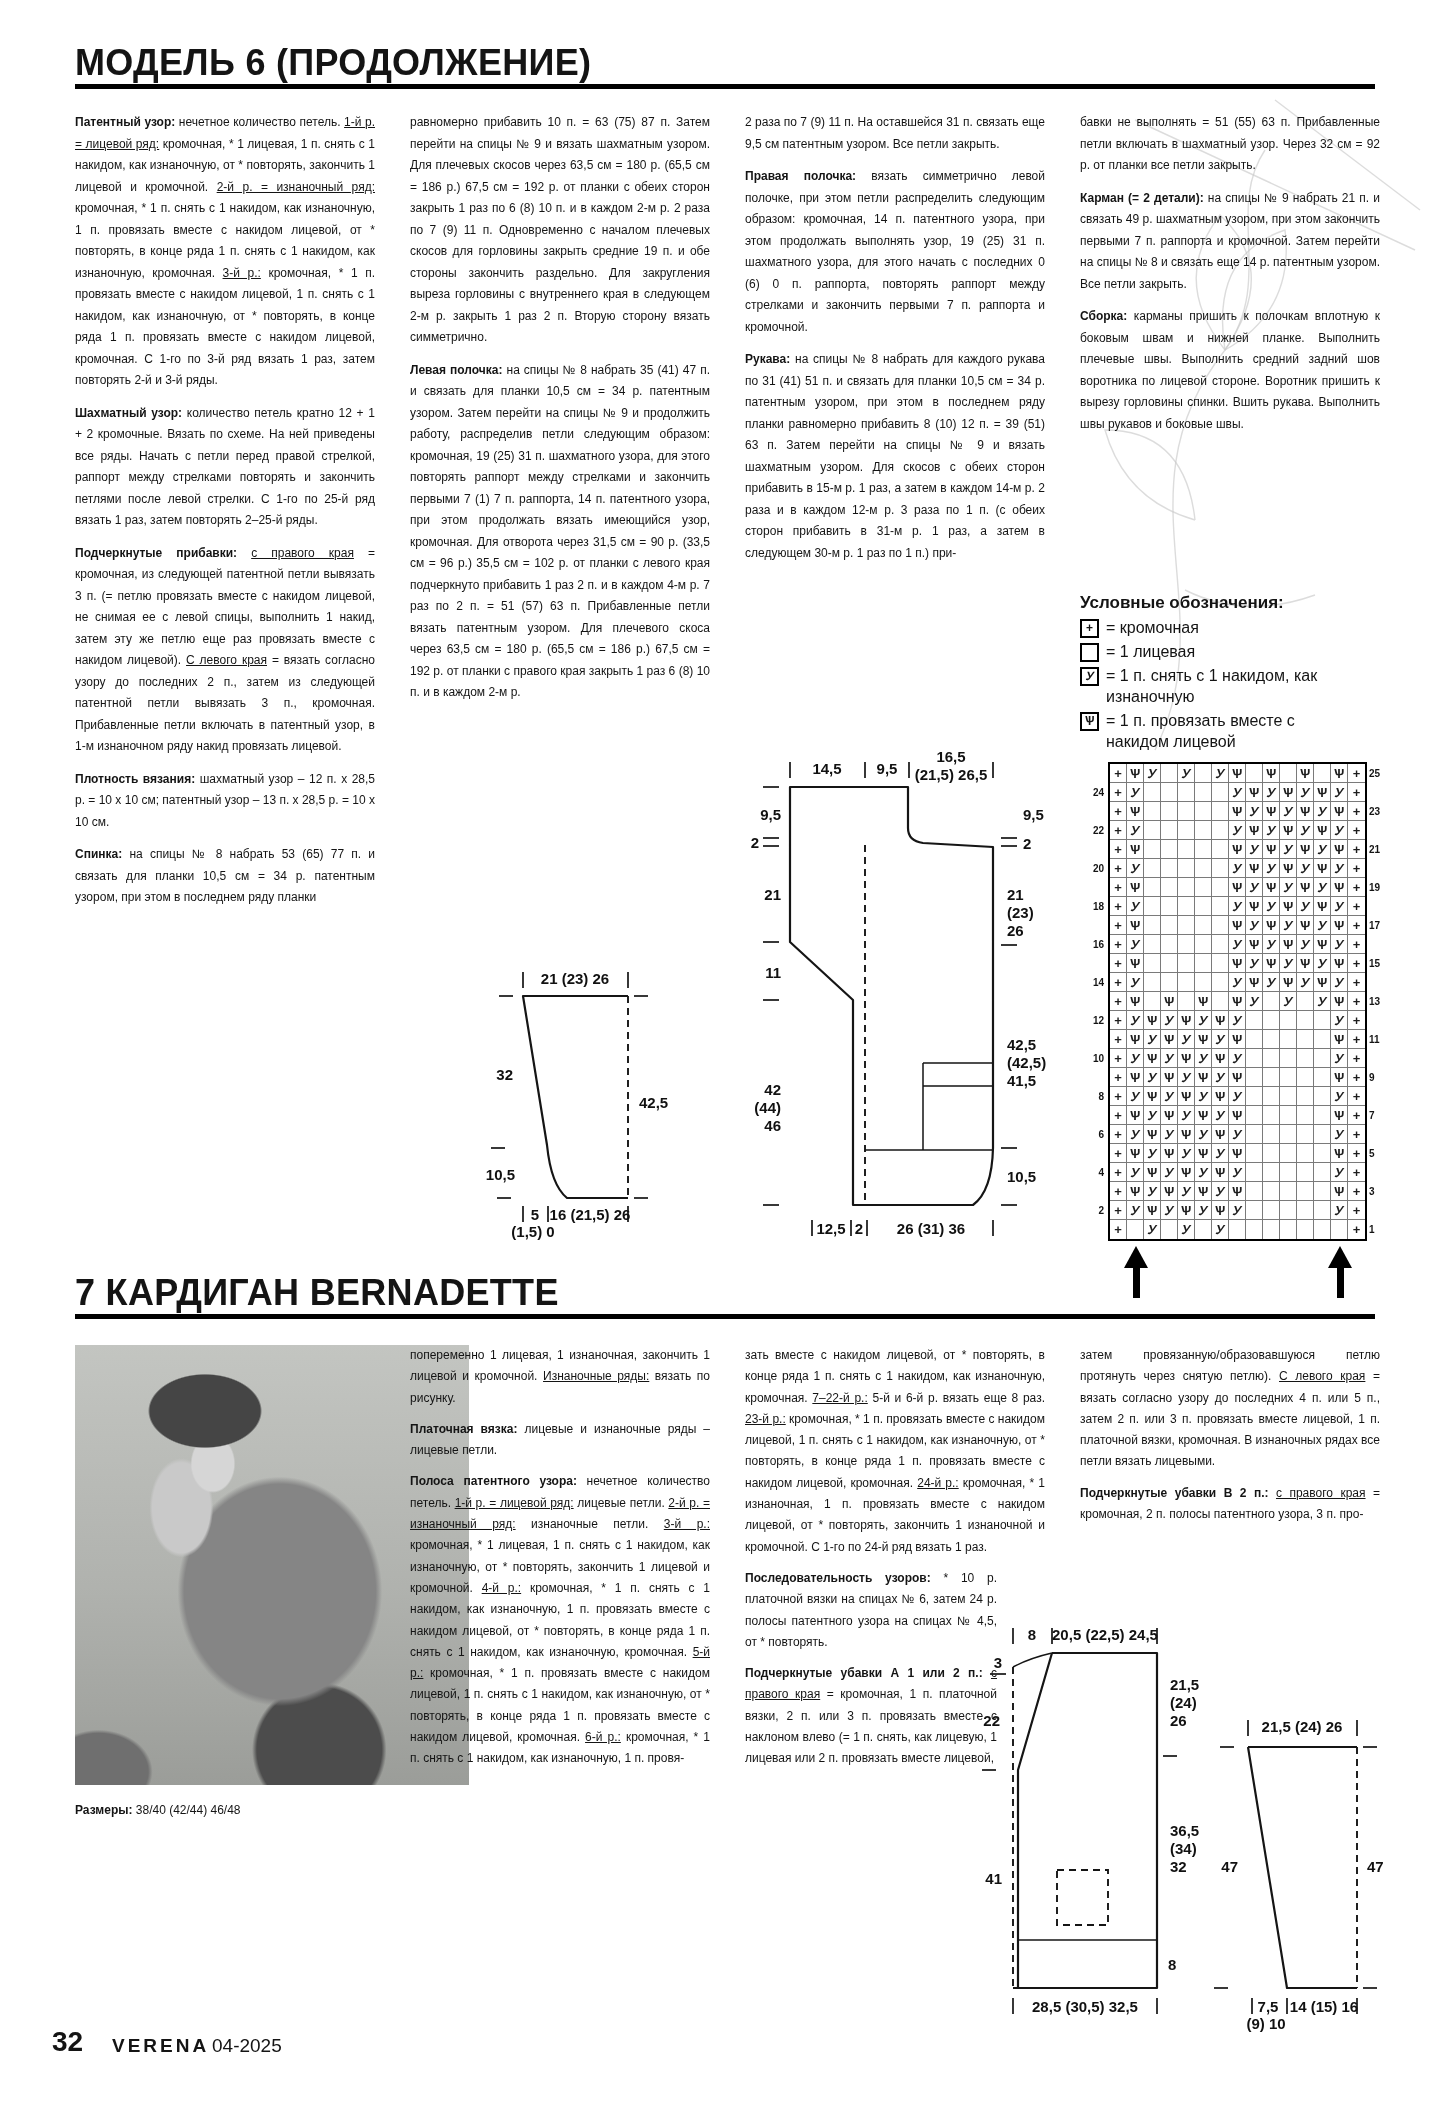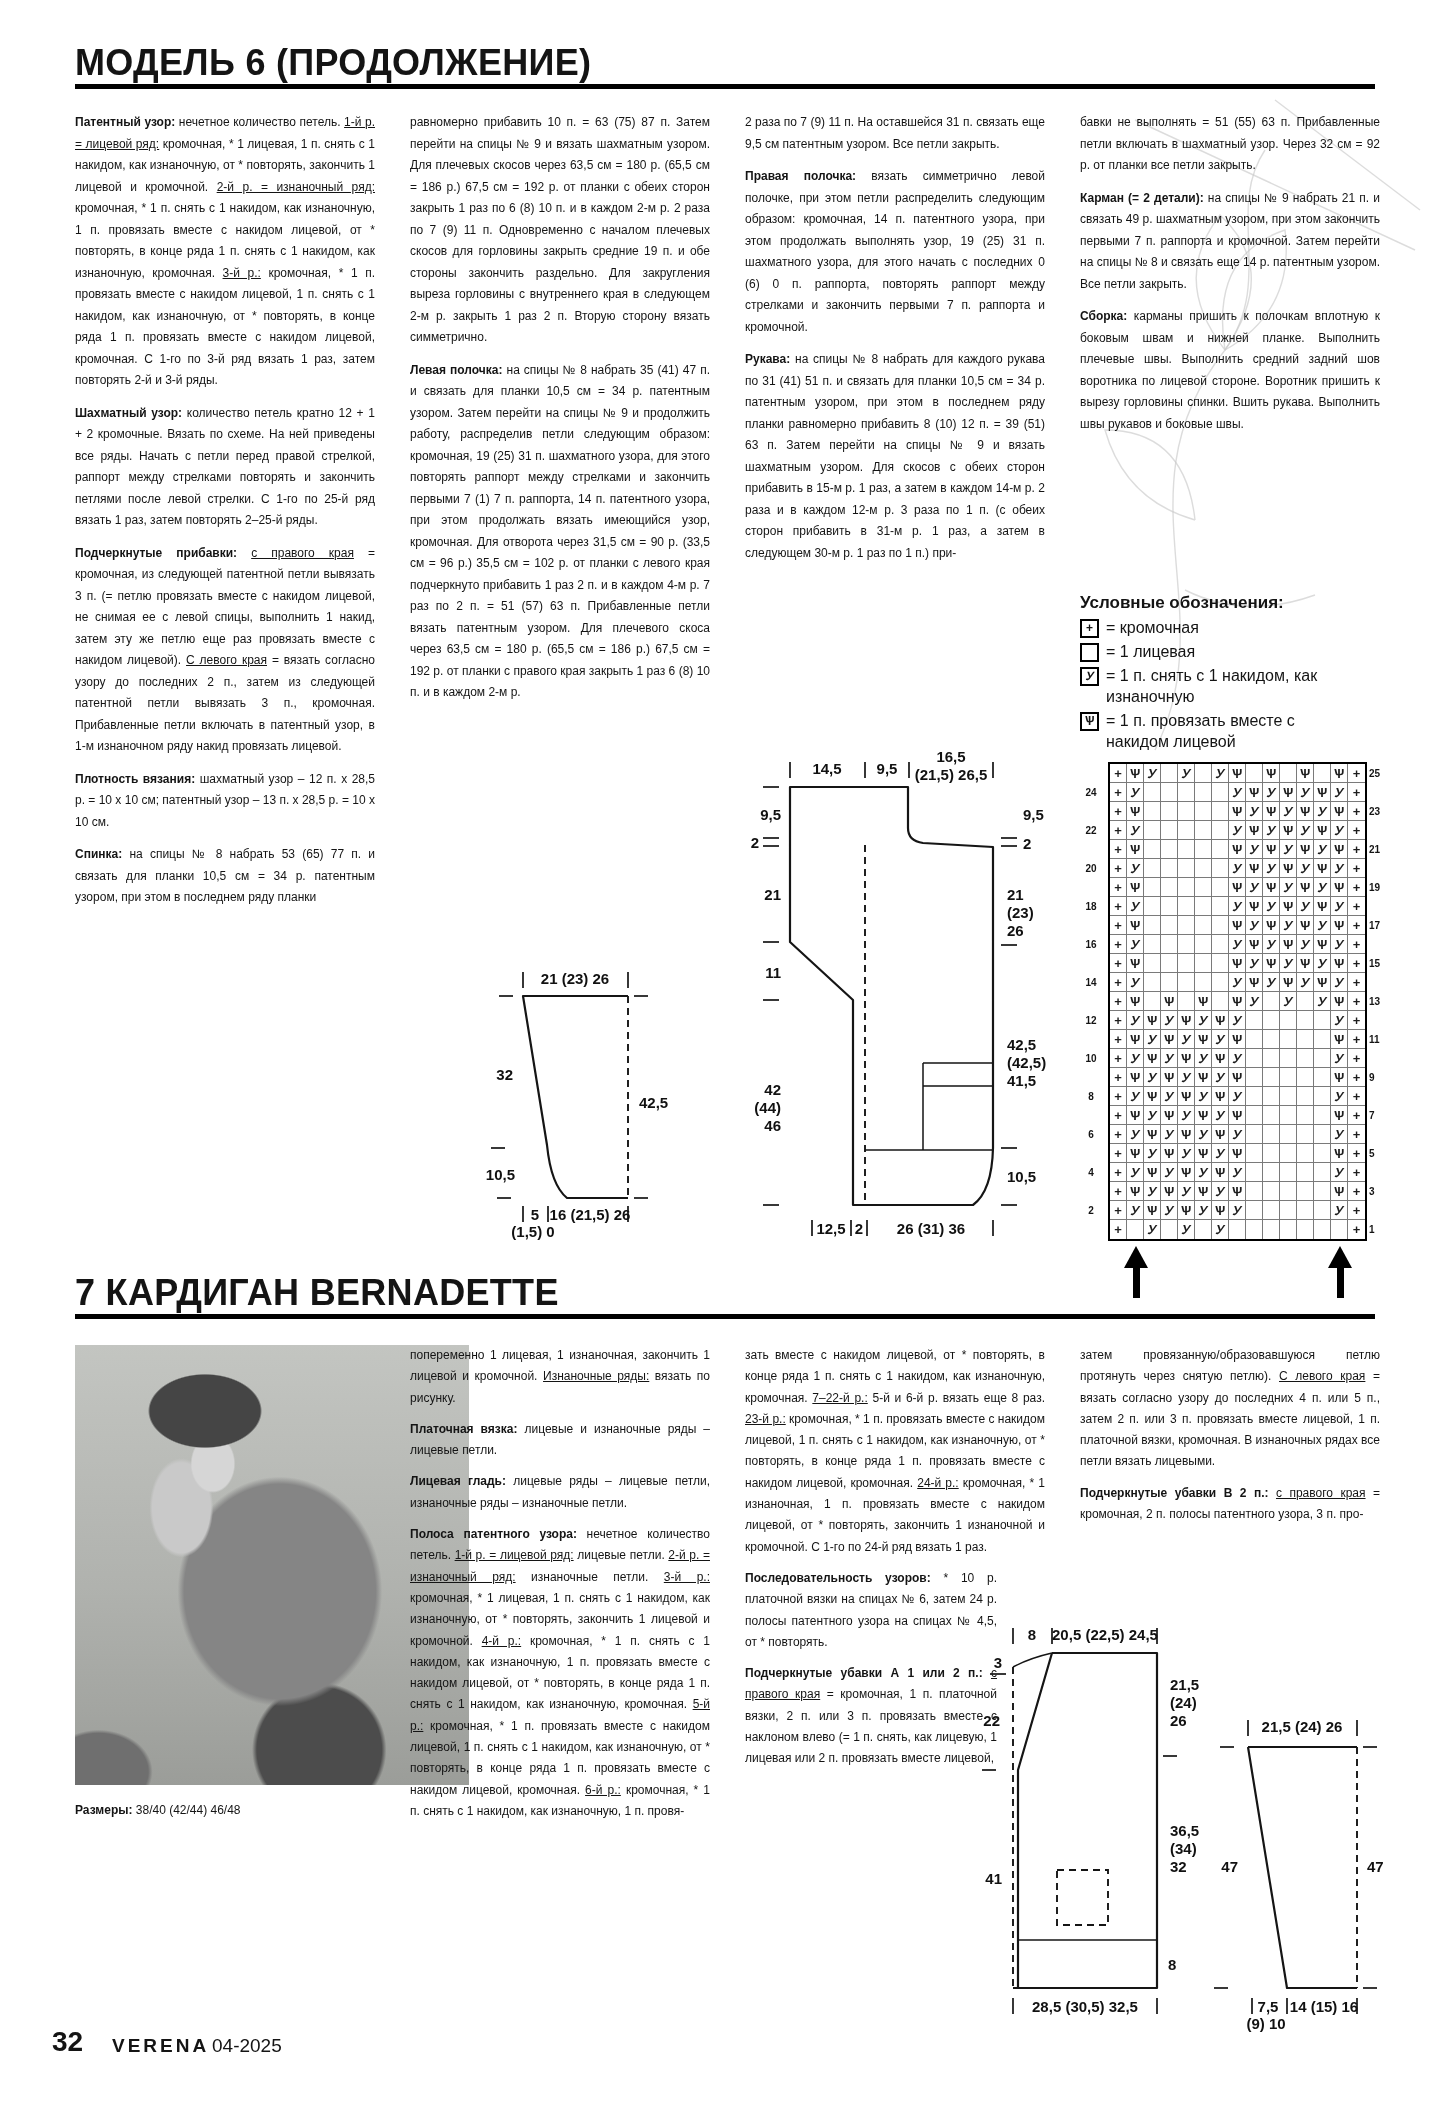--- a/index.html
+++ b/index.html
@@ -24,21 +24,21 @@
   
   .cgrid{position:absolute;left:1108px;top:762px;display:grid;grid-template-columns:repeat(15,17px);
          grid-auto-rows:19px;border:2.5px solid #000;background:#fff}
   .ccell{border-right:1px solid #7a7a7a;border-bottom:1px solid #7a7a7a;display:flex;align-items:center;
          justify-content:center;font-size:13px;font-weight:700;color:#1d1d1d;overflow:hidden}
   .ccell.lastc{border-right:none}
   .ccell.lastr{border-bottom:none}
   .sy-u{display:inline-block;transform:skewX(-14deg)}
   .sy-p{font-size:13px}
   .cnumcol{position:absolute;width:26px;font-size:10px;font-weight:700;top:764px}
-  .cnumcol.left{left:1078px;text-align:center}
+  .cnumcol.left{left:1078px;text-align:right}
   .cnumcol.right{left:1369px;text-align:left}
   .cnum{height:19px;line-height:19px}
   .arrowv{position:absolute;top:1246px;width:24px;height:54px}
   .arrowv .tri{width:0;height:0;border-left:12px solid transparent;border-right:12px solid transparent;
                border-bottom:22px solid #000;margin:0 auto}
   .arrowv .stem{width:7px;height:30px;background:#000;margin:0 auto}
   
   svg{position:absolute}
   svg text{font-family:"Liberation Sans",sans-serif;font-size:15px;font-weight:700;fill:#111}
   .outline{fill:none;stroke:#151515;stroke-width:2.2;stroke-linejoin:round}
@@ -1128,21 +1128,20 @@
 <div class="rule" style="left:75px;top:1314px;width:1300px"></div>
 
 <div class="photo"></div>
 
 <div class="col" style="left:75px;top:1800px">
     <p class="para"><span class="b">Размеры: </span><span>38/40 (42/44) 46/48</span></p>
   </div>
 <div class="col tight" style="left:410px;top:1345px">
     <p class="para"><span>попеременно 1 лицевая, 1 изнаночная, закончить 1 лицевой и кромочной. </span><span class="u">Изнаночные ряды:</span><span> вязать по рисунку.</span></p>
     <p class="para"><span class="b">Платочная вязка: </span><span>лицевые и изнаночные ряды – лицевые петли.</span></p>
-    <p class="para"><span class="b">Лицевая гладь: </span><span>лицевые ряды – лицевые петли, изнаночные ряды – изнаночные петли.</span></p>
     <p class="para"><span class="b">Полоса патентного узора: </span><span>нечетное количество петель. </span><span class="u">1-й р. = лицевой ряд:</span><span> лицевые петли. </span><span class="u">2-й р. = изнаночный ряд:</span><span> изнаночные петли. </span><span class="u">3-й р.:</span><span> кромочная, * 1 лицевая, 1 п. снять с 1 накидом, как изнаночную, от * повторять, закончить 1 лицевой и кромочной. </span><span class="u">4-й р.:</span><span> кромочная, * 1 п. снять с 1 накидом, как изнаночную, 1 п. провязать вместе с накидом лицевой, от * повторять, в конце ряда 1 п. снять с 1 накидом, как изнаночную, кромочная. </span><span class="u">5-й р.:</span><span> кромочная, * 1 п. провязать вместе с накидом лицевой, 1 п. снять с 1 накидом, как изнаночную, от * повторять, в конце ряда 1 п. провязать вместе с накидом лицевой, кромочная. </span><span class="u">6-й р.:</span><span> кромочная, * 1 п. снять с 1 накидом, как изнаночную, 1 п. провя-</span></p>
   </div>
 <div class="col tight" style="left:745px;top:1345px">
     <p class="para"><span>зать вместе с накидом лицевой, от * повторять, в конце ряда 1 п. снять с 1 накидом, как изнаночную, кромочная. </span><span class="u">7–22-й р.:</span><span> 5-й и 6-й р. вязать еще 8 раз. </span><span class="u">23-й р.:</span><span> кромочная, * 1 п. провязать вместе с накидом лицевой, 1 п. снять с 1 накидом, как изнаночную, от * повторять, в конце ряда 1 п. провязать вместе с накидом лицевой, кромочная. </span><span class="u">24-й р.:</span><span> кромочная, * 1 изнаночная, 1 п. провязать вместе с накидом лицевой, от * повторять, закончить 1 изнаночной и кромочной. С 1-го по 24-й ряд вязать 1 раз.</span></p>
     <p class="para nw"><span class="b">Последовательность узоров: </span><span>* 10 р. платочной вязки на спицах № 6, затем 24 р. полосы патентного узора на спицах № 4,5, от * повторять.</span></p>
     <p class="para nw"><span class="b">Подчеркнутые убавки А 1 или 2 п.: </span><span class="u">с правого края</span><span> = кромочная, 1 п. платочной вязки, 2 п. или 3 п. провязать вместе с наклоном влево (= 1 п. снять, как лицевую, 1 лицевая или 2 п. провязать вместе лицевой,</span></p>
   </div>
 <div class="col tight" style="left:1080px;top:1345px">
     <p class="para"><span>затем провязанную/образовавшуюся петлю протянуть через снятую петлю). </span><span class="u">С левого края</span><span> = вязать согласно узору до последних 4 п. или 5 п., затем 2 п. или 3 п. провязать вместе лицевой, 1 п. платочной вязки, кромочная. В изнаночных рядах все петли вязать лицевыми.</span></p>
     <p class="para"><span class="b">Подчеркнутые убавки В 2 п.: </span><span class="u">с правого края</span><span> = кромочная, 2 п. полосы патентного узора, 3 п. про-</span></p>

